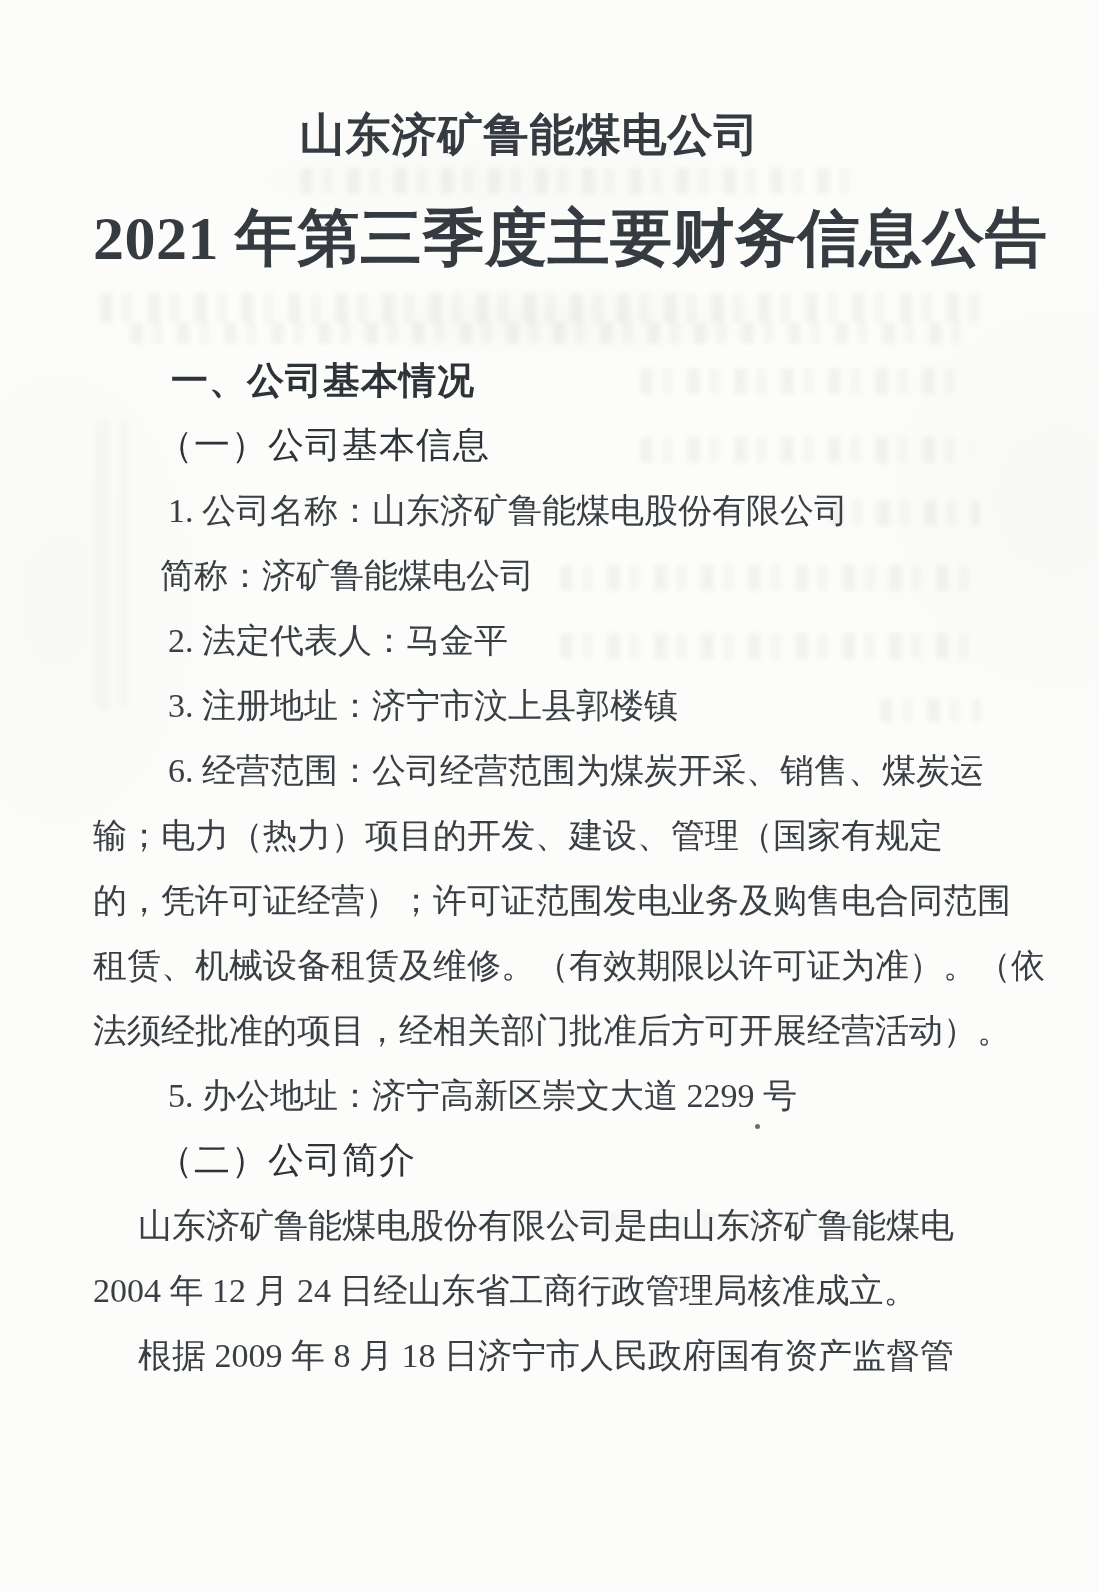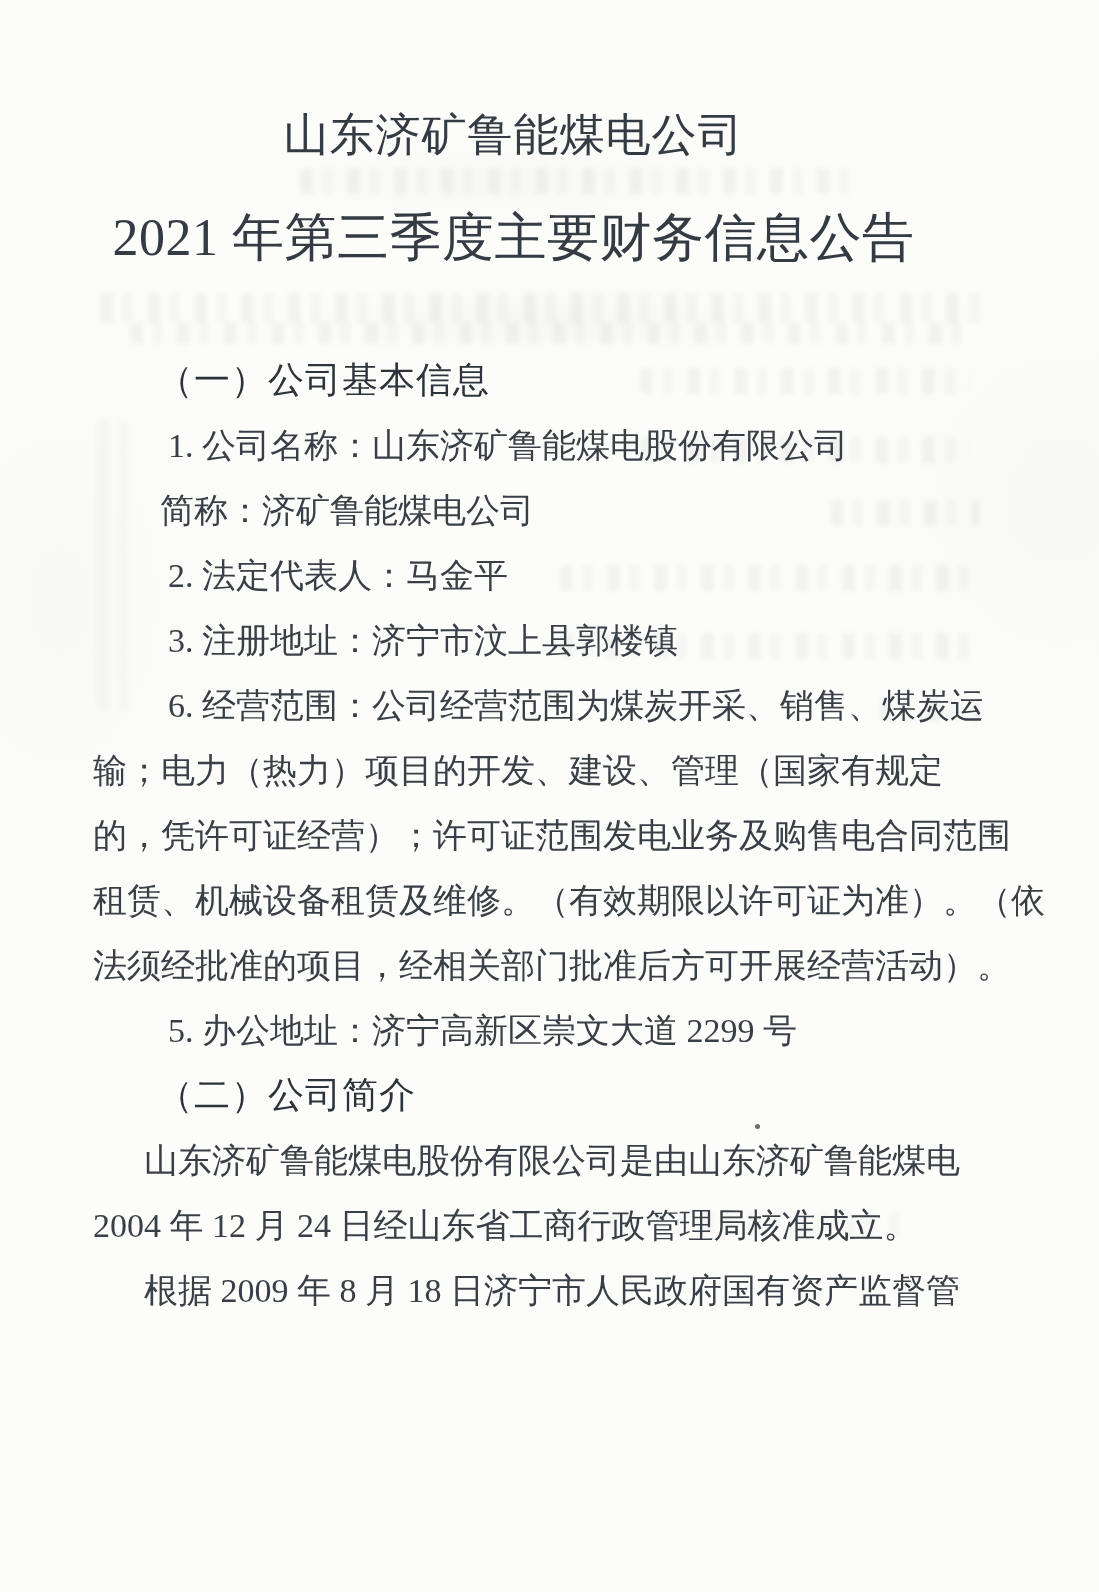--- a/index.html
+++ b/index.html
@@ -31,28 +31,28 @@
     pointer-events: none;
   }
   .dot-artifact {
     position: absolute;
     left: 755px; top: 1124px;
     width: 5px; height: 5px;
     background: rgba(70,72,74,0.8);
     border-radius: 50%;
   }
   .title {
-    position: absolute; left: 77px; width: 873px;
+    position: absolute; left: 93px; width: 873px;
     text-align: center;
-    font-weight: 400;
+    font-weight: 700;
     color: #353b41;
     white-space: nowrap;
   }
   .title-1 { top: 100px; font-size: 45px; line-height: 70px; letter-spacing: 1px; }
-  .title-2 { top: 203px; font-size: 52px; line-height: 70px; letter-spacing: 0.5px; }
+  .title-2 { top: 203px; font-size: 62px; line-height: 70px; letter-spacing: 0.5px; }
   .content {
     position: absolute; left: 93px; top: 348px; width: 873px;
     font-size: 34px;
     color: #3a3f45;
   }
   .line {
     height: 65px; line-height: 65px;
     white-space: nowrap;
     overflow: visible;
   }
@@ -64,21 +64,21 @@
     letter-spacing: 1px;
   }
   .h-sub {
     font-weight: 400; font-size: 36px;
     color: #2d3338;
     padding-left: 64px;
     letter-spacing: 1px;
   }
   .item  { padding-left: 75px; }
   .short { padding-left: 67px; }
-  .para  { padding-left: 45px; text-align: center; }
+  .para  { padding-left: 45px; }
   .flush { padding-left: 0; }
 </style>
 </head>
 <body>
 
 <div class="page">
 
   <div class="smudge" style="left:300px; top:168px; width:560px; height:26px;"></div>
   <div class="smudge" style="left:100px; top:293px; width:880px; height:30px;"></div>
   <div class="smudge" style="left:130px; top:322px; width:840px; height:22px;"></div>
@@ -89,20 +89,21 @@
   <div class="smudge" style="left:560px; top:633px; width:420px; height:26px;"></div>
   <div class="smudge" style="left:880px; top:698px; width:100px; height:24px;"></div>
   <div class="smudge" style="left:560px; top:1212px; width:340px; height:24px; opacity:0.35;"></div>
   <div class="smudge" style="left:96px; top:420px; width:34px; height:290px; opacity:0.3;"></div>
   <div class="dot-artifact"></div>
 
   <div class="title title-1">山东济矿鲁能煤电公司</div>
   <div class="title title-2">2021 年第三季度主要财务信息公告</div>
 
   <div class="content">
+    <div class="line h-main">一、公司基本情况</div>
     <div class="line h-sub">（一）公司基本信息</div>
     <div class="line item">1. 公司名称：山东济矿鲁能煤电股份有限公司</div>
     <div class="line short">简称：济矿鲁能煤电公司</div>
     <div class="line item">2. 法定代表人：马金平</div>
     <div class="line item">3. 注册地址：济宁市汶上县郭楼镇</div>
     <div class="line item">6. 经营范围：公司经营范围为煤炭开采、销售、煤炭运</div>
     <div class="line flush">输；电力（热力）项目的开发、建设、管理（国家有规定</div>
     <div class="line flush">的，凭许可证经营）；许可证范围发电业务及购售电合同范围</div>
     <div class="line flush">租赁、机械设备租赁及维修。（有效期限以许可证为准）。（依</div>
     <div class="line flush">法须经批准的项目，经相关部门批准后方可开展经营活动）。</div>

